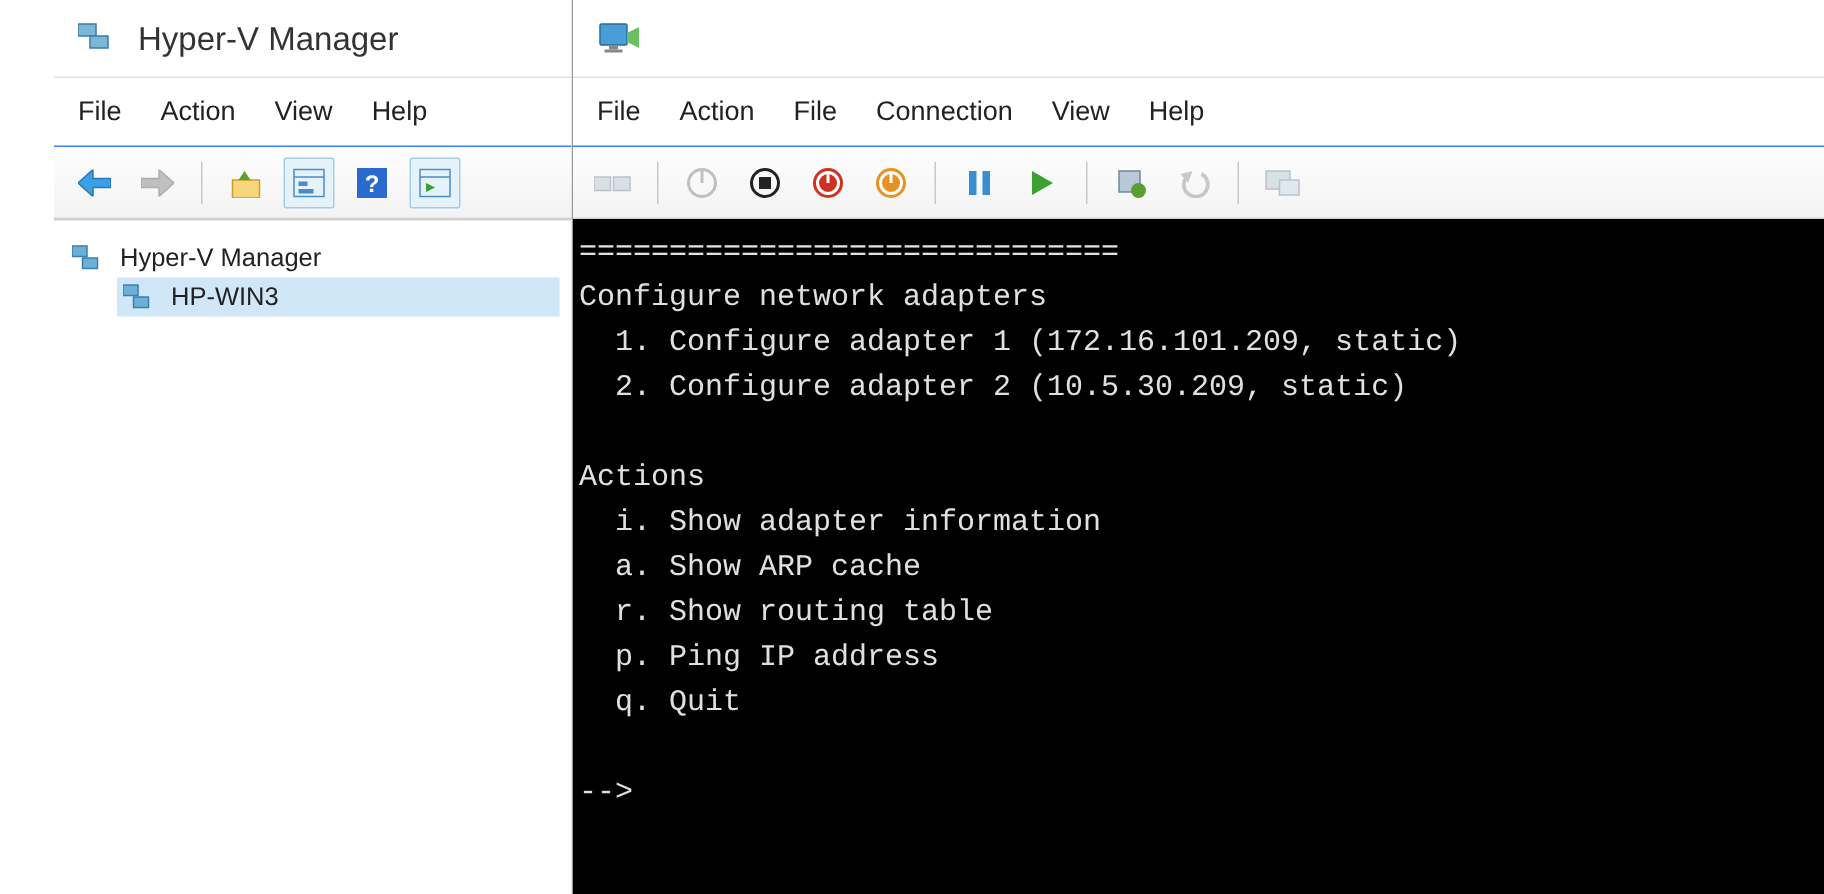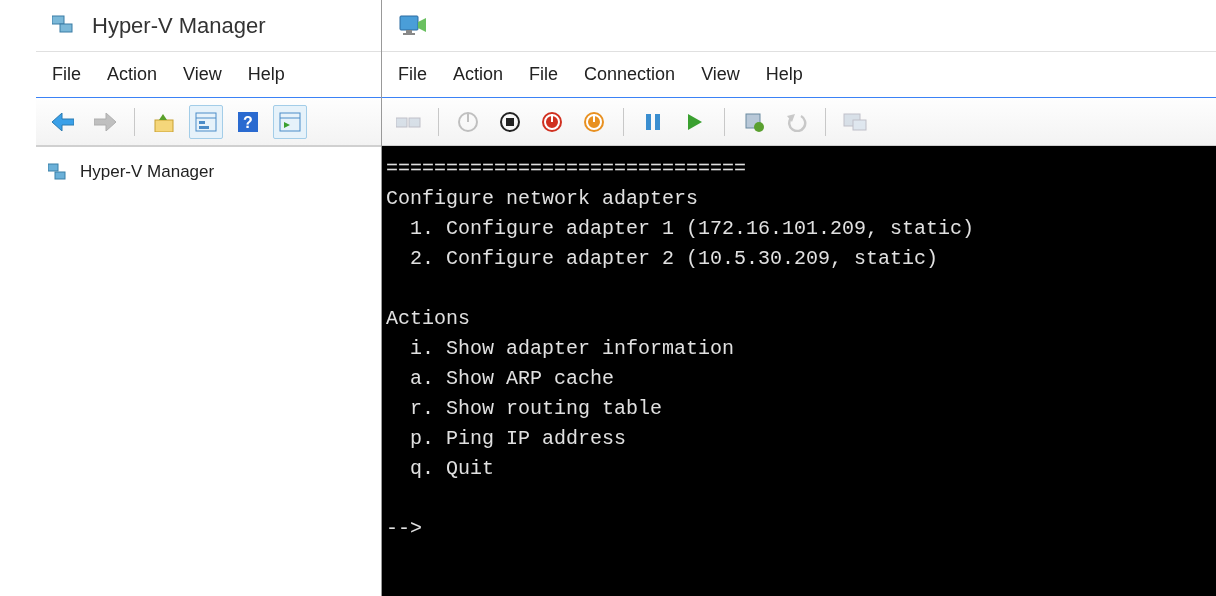--- a/index.html
+++ b/index.html
@@ -86,20 +86,29 @@
   <div class="tree">
     <div class="tree-item">
       <span class="icon">
         <svg width="24" height="22">
             <rect x="0" y="3" width="10" height="7" fill="#6bb0d8" stroke="#3a80a8"></rect>
             <rect x="7" y="11" width="10" height="7" fill="#6bb0d8" stroke="#3a80a8"></rect>
           </svg>
       </span>
       <span>Hyper-V Manager</span>
     </div>
+    <div class="tree-item child">
+      <span class="icon">
+        <svg width="24" height="22">
+            <rect x="0" y="3" width="10" height="7" fill="#6bb0d8" stroke="#3a80a8"></rect>
+            <rect x="7" y="11" width="10" height="7" fill="#6bb0d8" stroke="#3a80a8"></rect>
+          </svg>
+      </span>
+      <span>HP-WIN3</span>
+    </div>
   </div>
 </div>
 
 <div class="pane-right">
   <div class="titlebar">
     <span class="icon">
       <svg width="28" height="24">
           <rect x="2" y="2" width="18" height="14" rx="1" fill="#4a9ed8" stroke="#2a6aa0"></rect>
           <rect x="8" y="16" width="6" height="3" fill="#888"></rect>
           <rect x="5" y="19" width="12" height="2" fill="#888"></rect>

